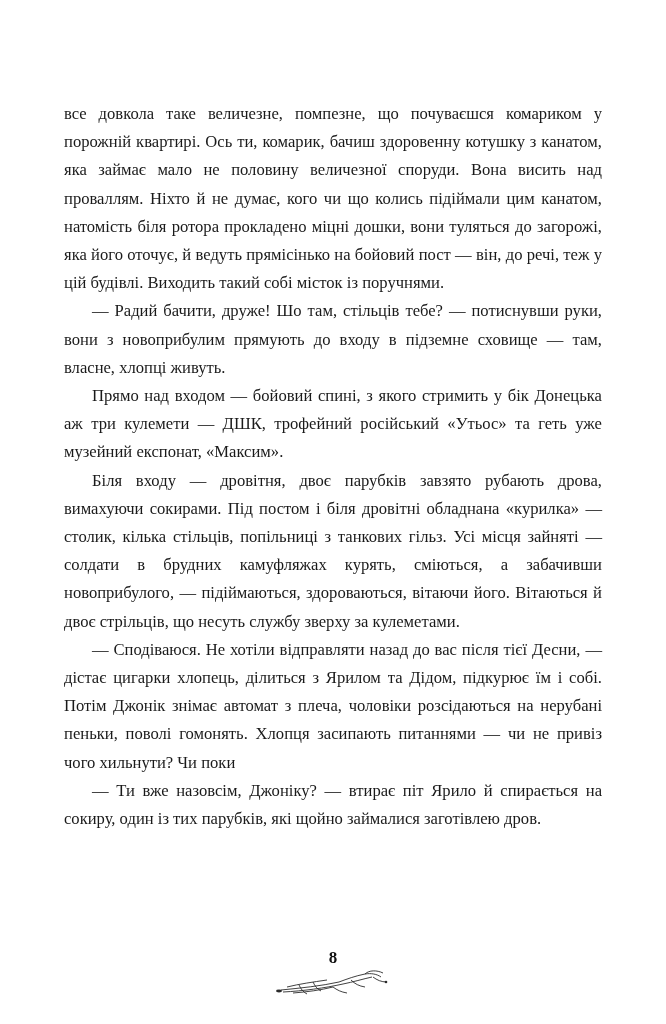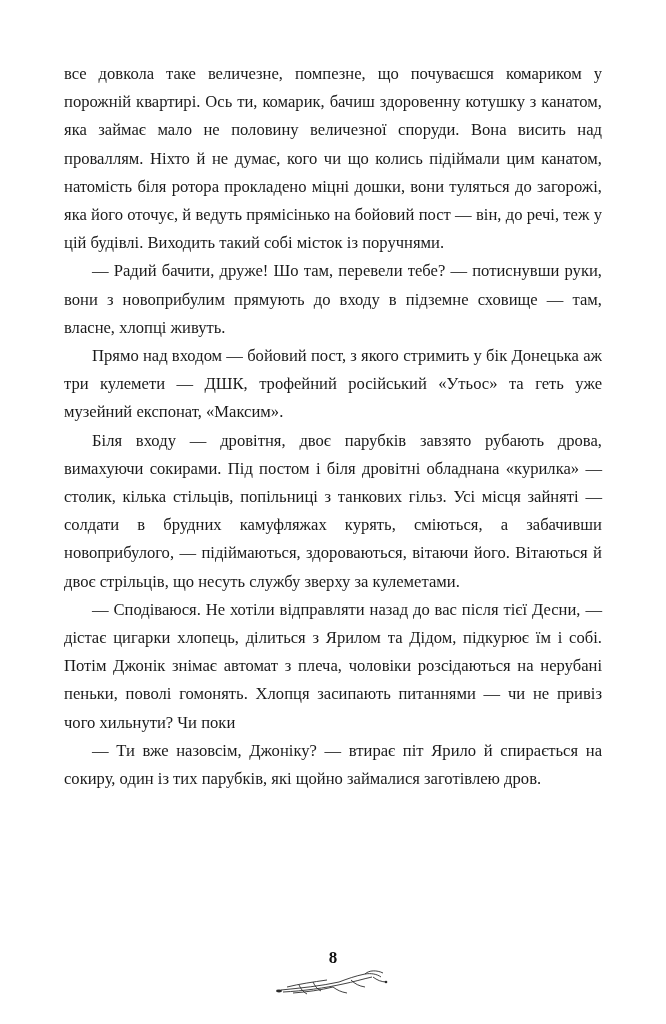--- a/index.html
+++ b/index.html
@@ -28,20 +28,21 @@
     text-justify: inter-word;
     -webkit-hyphens: manual;
     hyphens: manual;
   }
   .body-text p {
     margin: 0;
     text-indent: 28px;
   }
   .body-text p.no-indent {
     text-indent: 0;
+    margin-top: 40px;
   }
   .footer {
     position: absolute;
     left: 0;
     right: 0;
     bottom: 26px;
     text-align: center;
   }
   .page-number {
     font-family: "Liberation Serif", serif;
@@ -56,22 +57,22 @@
     width: 120px;
     height: 30px;
   }
 </style>
 </head>
 <body>
 
 <div class="page">
   <div class="body-text">
     <p class="no-indent">все довкола таке величезне, помпезне, що почуваєшся комариком у порожній квартирі. Ось ти, комарик, бачиш здоровенну котушку з канатом, яка займає мало не половину величезної споруди. Вона висить над проваллям. Ніхто й не думає, кого чи що колись підіймали цим канатом, натомість біля ротора прокладено міцні дошки, вони туляться до загорожі, яка його оточує, й ведуть прямісінько на бойовий пост — він, до речі, теж у цій будівлі. Виходить такий собі місток із поручнями.</p>
-    <p>— Радий бачити, друже! Шо там, перевели тебе? — потиснувши руки, вони з новоприбулим прямують до входу в підземне сховище — там, власне, хлопці живуть.</p>
-    <p>Прямо над входом — бойовий пост, з якого стримить у бік Донецька аж три кулемети  — ДШК, трофейний російський «Утьос» та геть уже музейний експонат, «Максим».</p>
+    <p>— Радий бачити, друже! Шо там, стільців тебе? — потиснувши руки, вони з новоприбулим прямують до входу в підземне сховище — там, власне, хлопці живуть.</p>
+    <p>Прямо над входом — бойовий спині, з якого стримить у бік Донецька аж три кулемети  — ДШК, трофейний російський «Утьос» та геть уже музейний експонат, «Максим».</p>
     <p>Біля входу — дровітня, двоє парубків завзято рубають дрова, вимахуючи сокирами. Під постом і біля дровітні обладнана «курилка» — столик, кілька стільців, попільниці з танкових гільз. Усі місця зайняті — солдати в брудних камуфляжах курять, сміються, а забачивши новоприбулого, — підіймаються, здороваються, вітаючи його. Вітаються й двоє стрільців, що несуть службу зверху за кулеметами.</p>
     <p>— Сподіваюся. Не хотіли відправляти назад до вас після тієї Десни, — дістає цигарки хлопець, ділиться з Ярилом та Дідом, підкурює їм і собі. Потім Джонік знімає автомат з плеча, чоловіки розсідаються на нерубані пеньки, поволі гомонять. Хлопця засипають питаннями — чи не привіз чого хильнути? Чи поки</p>
     <p>— Ти вже назовсім, Джоніку? — втирає піт Ярило й спирається на сокиру, один із тих парубків, які щойно займалися заготівлею дров.</p>
   </div>
 
   <div class="footer">
     <div class="page-number">8</div>
     <svg class="ornament" viewBox="0 0 120 30">
       <g fill="none" stroke="#2b2b2b" stroke-width="0.9">
         <path d="M8 22 C 28 20, 48 18, 66 14"></path>

